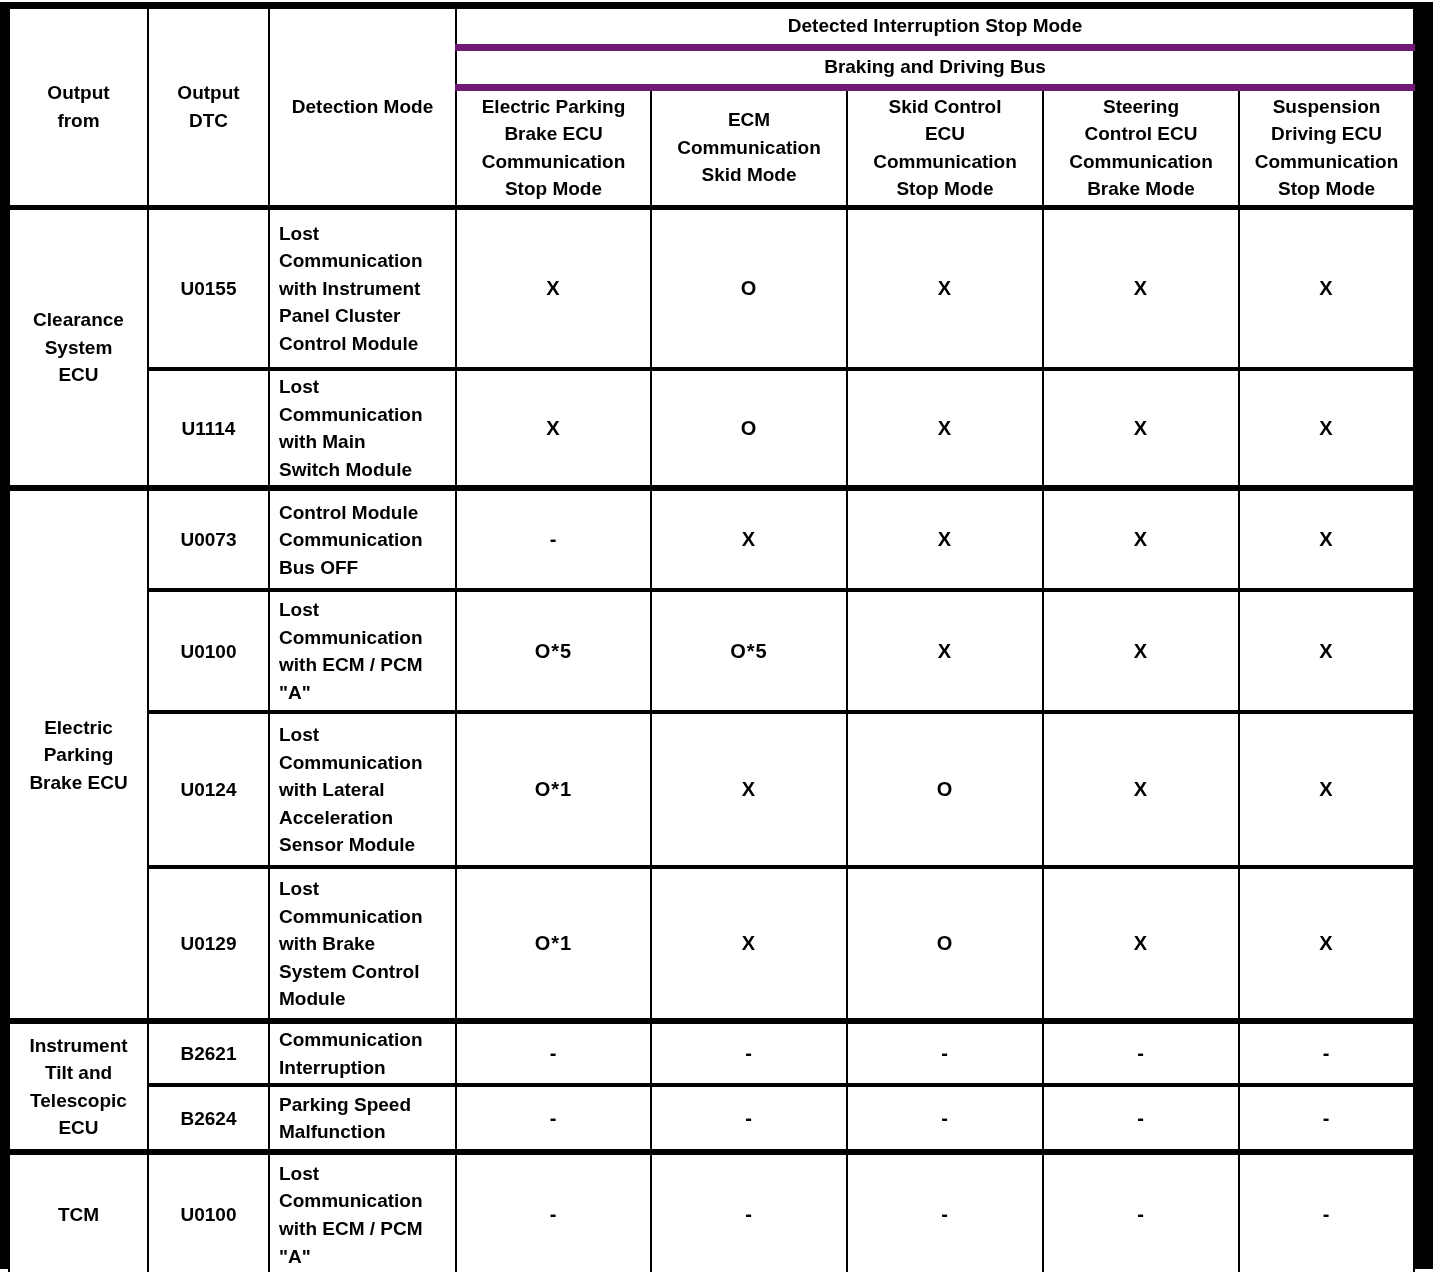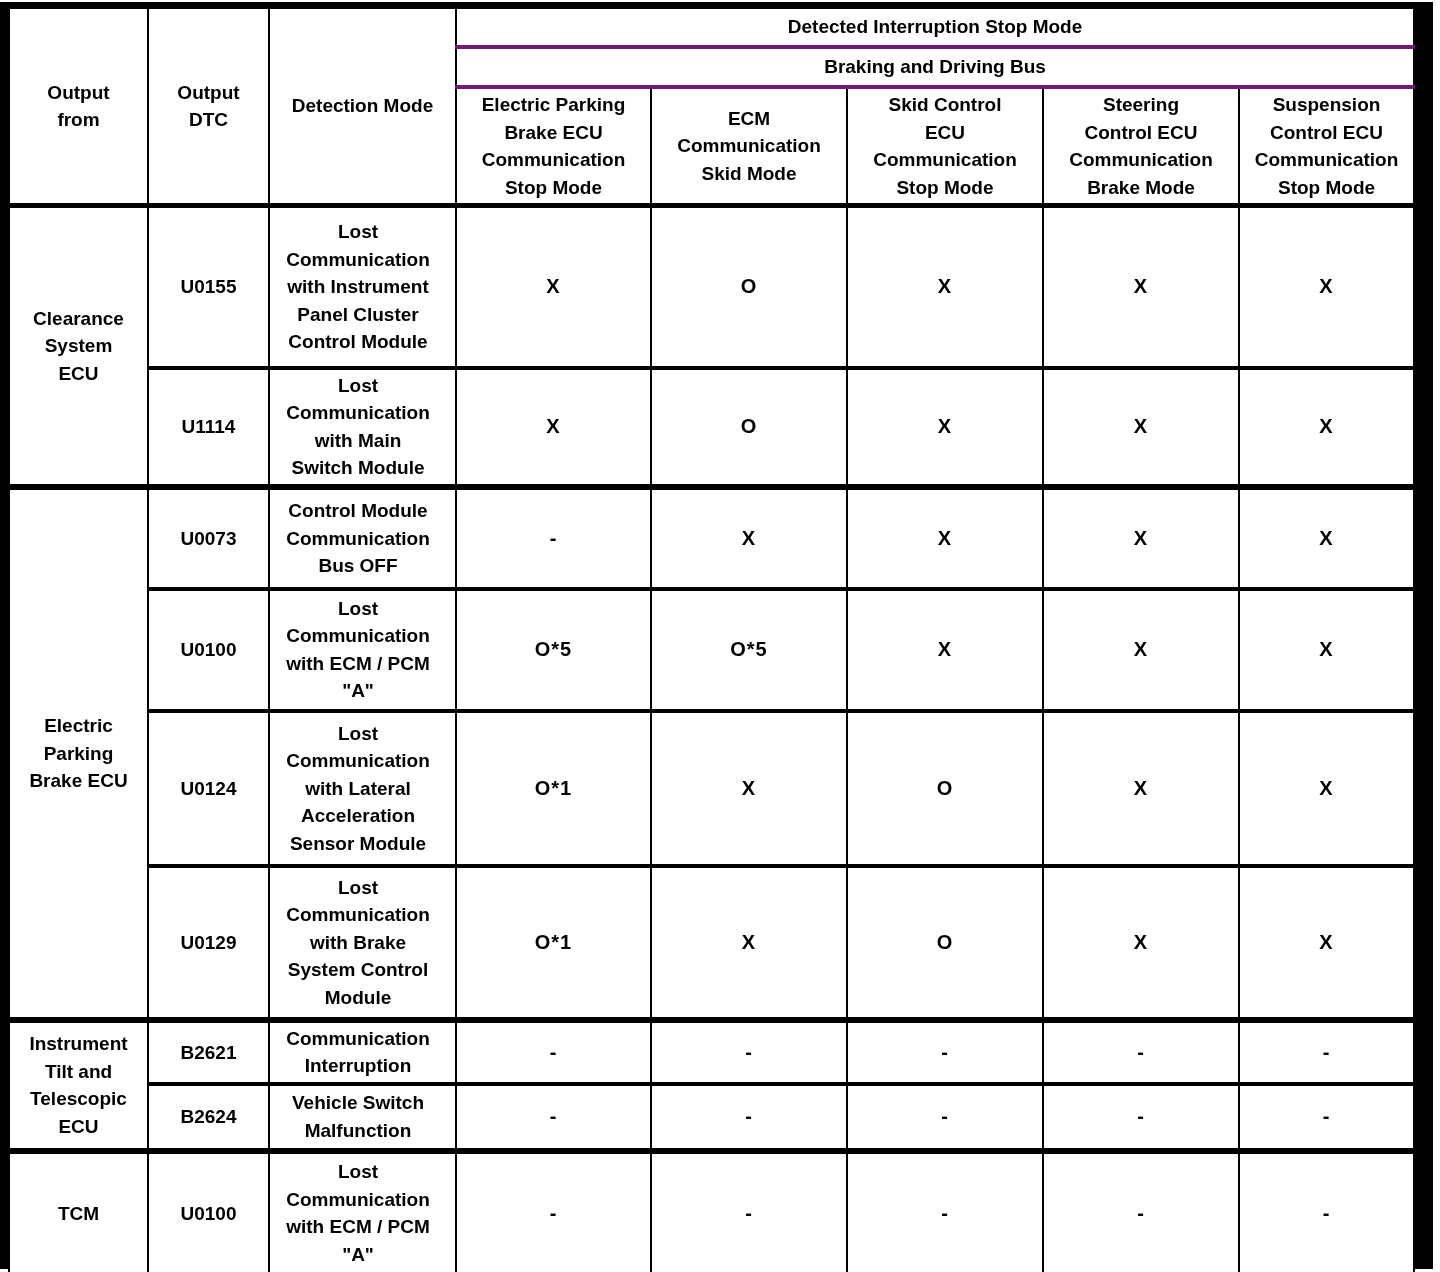--- a/index.html
+++ b/index.html
@@ -20,25 +20,25 @@
     width:1405px; height:1252px;
   }
   th, td {
     border-left:2px solid #000; border-right:2px solid #000;
     text-align:center; vertical-align:middle;
     font-size:19px; line-height:1.45; font-weight:bold;
     padding:2px 4px; white-space:pre-line; overflow:hidden;
     background:#fff;
   }
   
-  tr.hdr-sub > * { border-top:4px solid #701a75; }
+  tr.hdr-sub > * { border-top:7px solid #701a75; }
   tr.first-data > * { border-top:5px solid #000; }
   tr.group-start > * { border-top:6px solid #000; }
   tr.inner-row > * { border-top:4px solid #000; }
-  .item-cell { text-align:center; padding-left:9px; padding-right:18px; }
+  .item-cell { text-align:left; padding-left:9px; padding-right:18px; }
   .val-cell { font-size:20px; letter-spacing:1px; }
 </style>
 </head>
 <body>
 
 <div class="tbl-wrap">
   <table>
     <colgroup>
       <col style="width:139px">
         <col style="width:121px">
@@ -72,21 +72,21 @@
 Skid Mode</th>
       <th>Skid Control
 ECU
 Communication
 Stop Mode</th>
       <th>Steering
 Control ECU
 Communication
 Brake Mode</th>
       <th>Suspension
-Control ECU
+Driving ECU
 Communication
 Stop Mode</th>
     </tr>
 
     <tr style="height:162px" class="first-data">
       <td rowspan="2">Clearance
 System
 ECU</td>
       <td>U0155</td>
       <td class="item-cell">Lost
@@ -175,21 +175,21 @@
       <td class="item-cell">Communication
 Interruption</td>
       <td class="val-cell">-</td>
       <td class="val-cell">-</td>
       <td class="val-cell">-</td>
       <td class="val-cell">-</td>
       <td class="val-cell">-</td>
     </tr>
     <tr style="height:67px" class="inner-row">
       <td>B2624</td>
-      <td class="item-cell">Vehicle Switch
+      <td class="item-cell">Parking Speed
 Malfunction</td>
       <td class="val-cell">-</td>
       <td class="val-cell">-</td>
       <td class="val-cell">-</td>
       <td class="val-cell">-</td>
       <td class="val-cell">-</td>
     </tr>
 
     <tr style="height:122px" class="group-start">
       <td>TCM</td>

